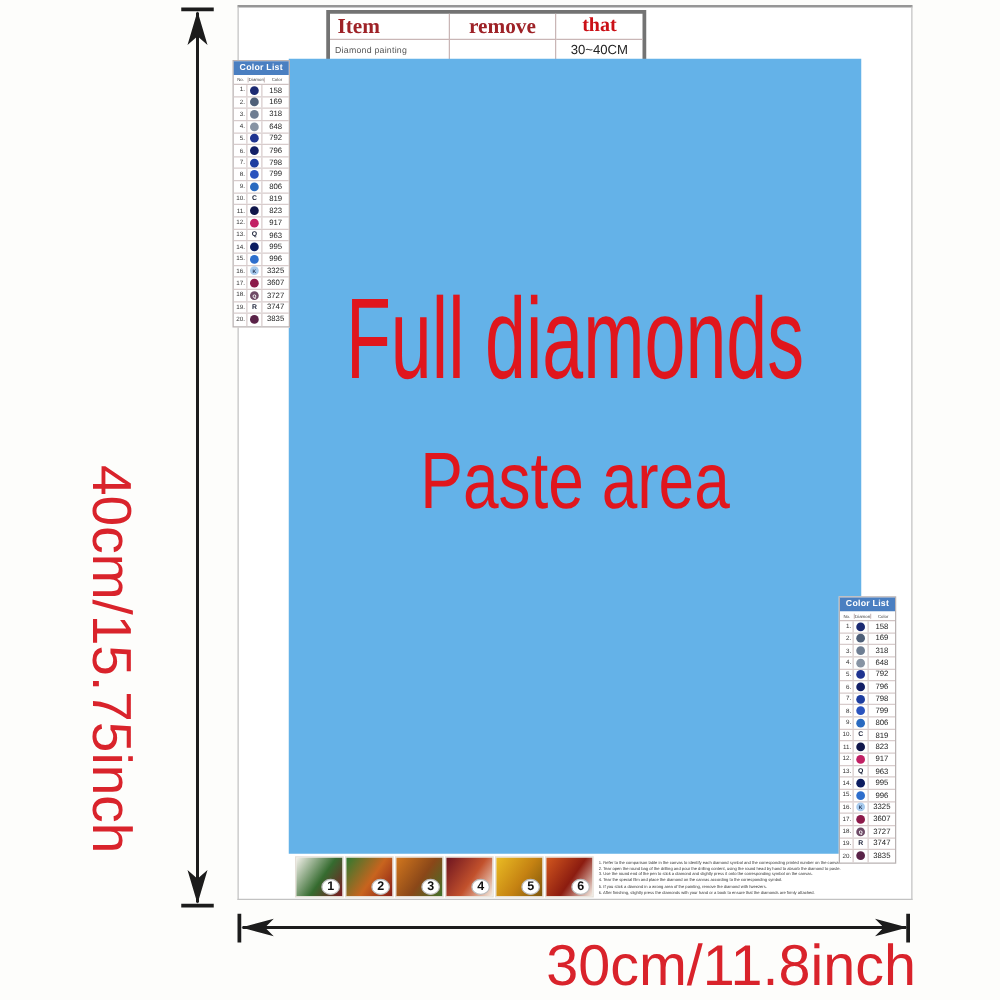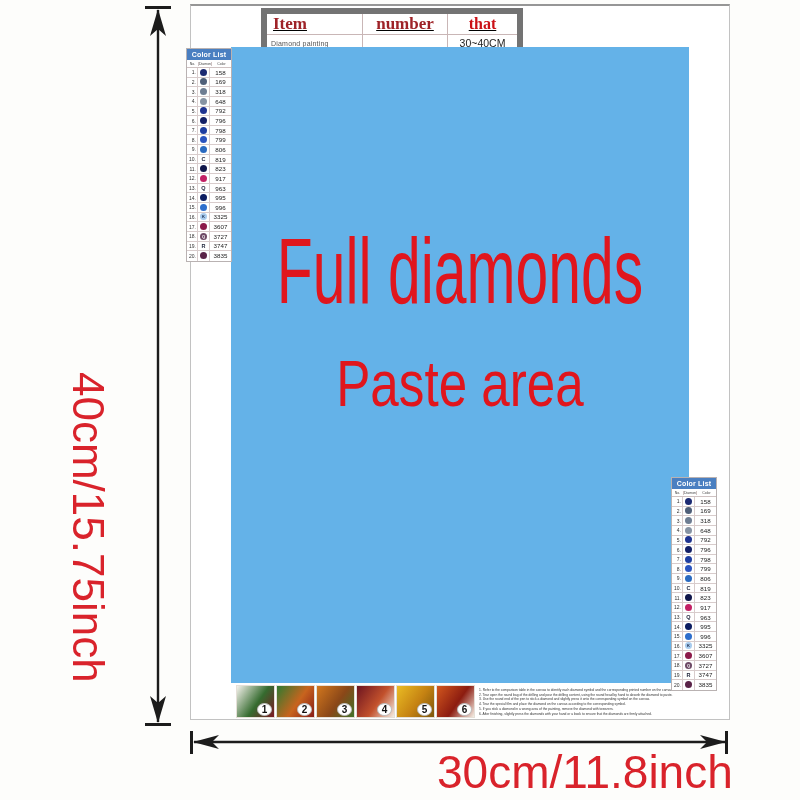--- a/index.html
+++ b/index.html
@@ -12,21 +12,21 @@
   .sheet{
     position:absolute;left:190px;top:4px;width:540px;height:716px;
     background:#ffffff;
     border:1px solid #c2c2c2;border-top:2px solid #969696;
     box-sizing:border-box;
   }
   
   .item-table{
     position:absolute;left:70px;top:2px;width:250px;
     display:grid;grid-template-columns:96px 85px 69px;grid-template-rows:21px 16px;
-    border:6px solid #737373;background:#fff;text-decoration:underline;
+    border:3px solid #737373;background:#fff;
   }
   .item-table .cell{
     border-right:1px solid #c9b6b6;border-bottom:1px solid #c9b6b6;
     display:flex;align-items:center;overflow:hidden;
   }
   .item-table .cell:nth-child(3n){border-right:none;}
   .item-table .cell.last-row{border-bottom:none;}
   .th-item,.th-number{
     font-family:"Liberation Serif", serif;font-weight:bold;font-size:17px;color:#9e2227;
   }
@@ -122,21 +122,21 @@
   <polygon points="18,723 10,696 18,703 26,696" fill="#1c1c1c"></polygon>
 </svg>
 <div class="dim-label-v">
   <div style="color: rgb(217, 35, 43);">40cm/15.75inch</div>
 </div>
 
 <div class="sheet">
 
   <div class="item-table">
     <div class="cell th-item">Item</div>
-    <div class="cell th-number">number</div>
+    <div class="cell th-number">remove</div>
     <div class="cell th-size">that</div>
     <div class="cell td-item last-row">Diamond painting</div>
     <div class="cell last-row"></div>
     <div class="cell td-size last-row">30~40CM</div>
   </div>
 
   <div class="paste" style="background: rgb(100, 178, 232);">
     <div class="big-red l1" style="color: rgb(224, 22, 29);">Full diamonds</div>
     <div class="big-red l2" style="color: rgb(224, 22, 29);">Paste area</div>
   </div>

